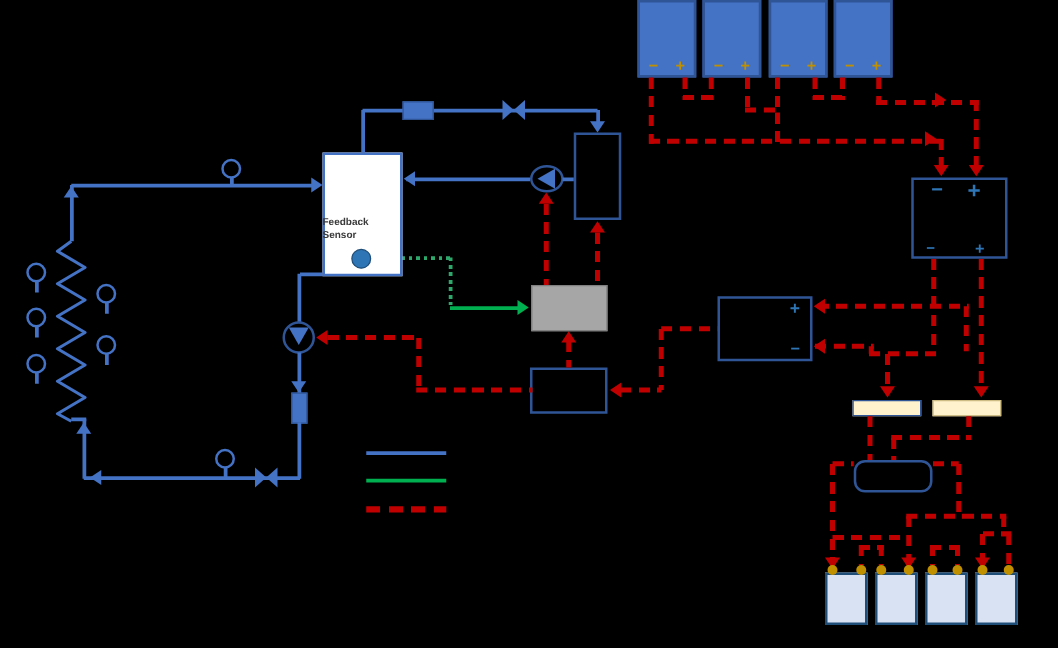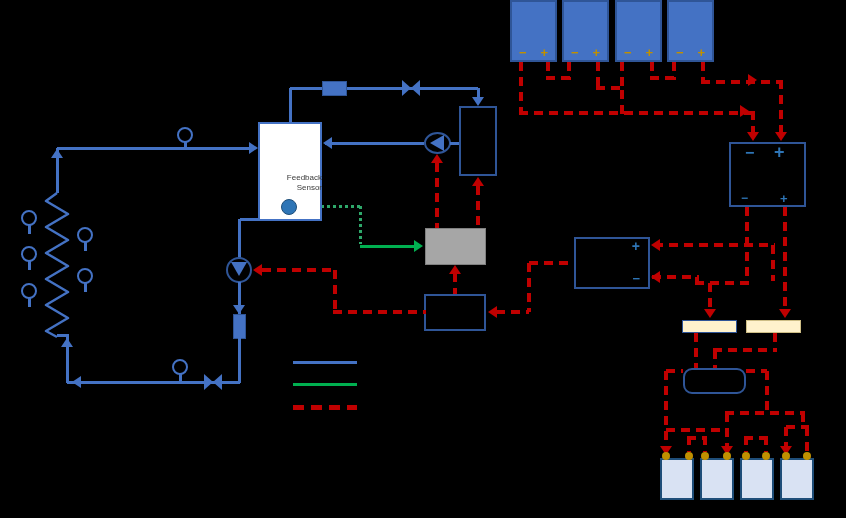--- a/index.html
+++ b/index.html
@@ -35,22 +35,22 @@
   .tdot{position:absolute;width:8px;height:8px;border-radius:50%;background:#c09000;}
   .busbar{position:absolute;top:320px;width:55px;height:13px;background:#fff2cc;box-sizing:border-box;}
   .lolli{position:absolute;width:16px;height:16px;border:2.5px solid #4472c4;border-radius:50%;box-sizing:border-box;background:transparent;}
   .stem{position:absolute;width:2.5px;background:#4472c4;}
   .pumpc{position:absolute;border:2.5px solid #2f5597;border-radius:50%;box-sizing:border-box;}
   .tri-d{position:absolute;width:0;height:0;border-left:8px solid transparent;border-right:8px solid transparent;border-top:14px solid #4472c4;}
   .tri-l{position:absolute;width:0;height:0;border-top:8px solid transparent;border-bottom:8px solid transparent;border-right:14px solid #4472c4;}
   .vtri-r{position:absolute;width:0;height:0;border-top:8px solid transparent;border-bottom:8px solid transparent;border-left:9px solid #4472c4;}
   .vtri-l{position:absolute;width:0;height:0;border-top:8px solid transparent;border-bottom:8px solid transparent;border-right:9px solid #4472c4;}
   .sym{position:absolute;color:#2e75b6;font-weight:bold;}
-  .tanklabel{position:absolute;left:258px;top:173px;width:64px;text-align:right;color:#3a3a3a;
-             font-size:8px;line-height:10px;font-weight:normal;}
+  .tanklabel{position:absolute;left:258px;top:173px;width:64px;text-align:left;color:#3a3a3a;
+             font-size:8px;line-height:10px;font-weight:bold;}
 </style>
 </head>
 <body>
 
 <div id="stage">
 
   <div class="panel" style="left:510px">
     <span class="term" style="left:7px">−</span>
     <span class="term" style="right:7px">+</span>
   </div>

